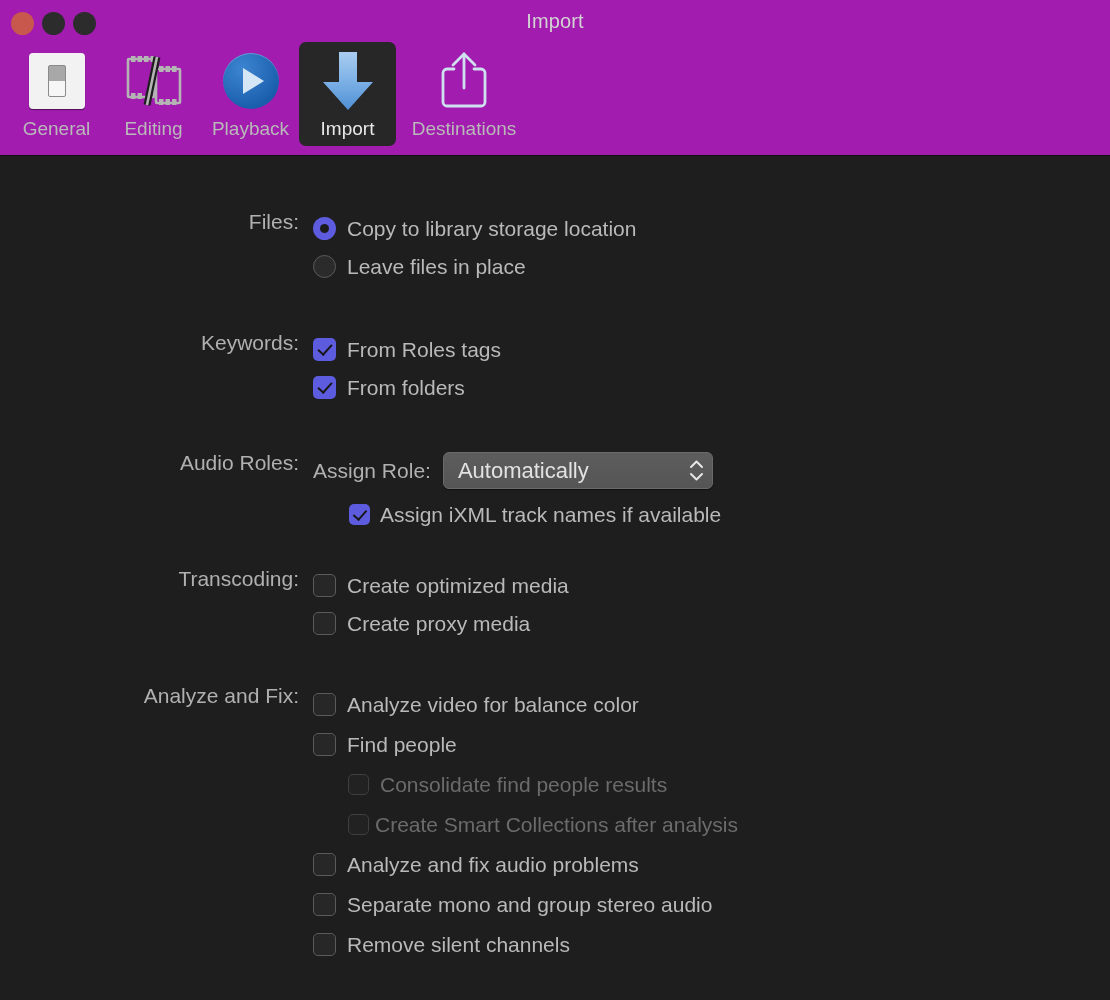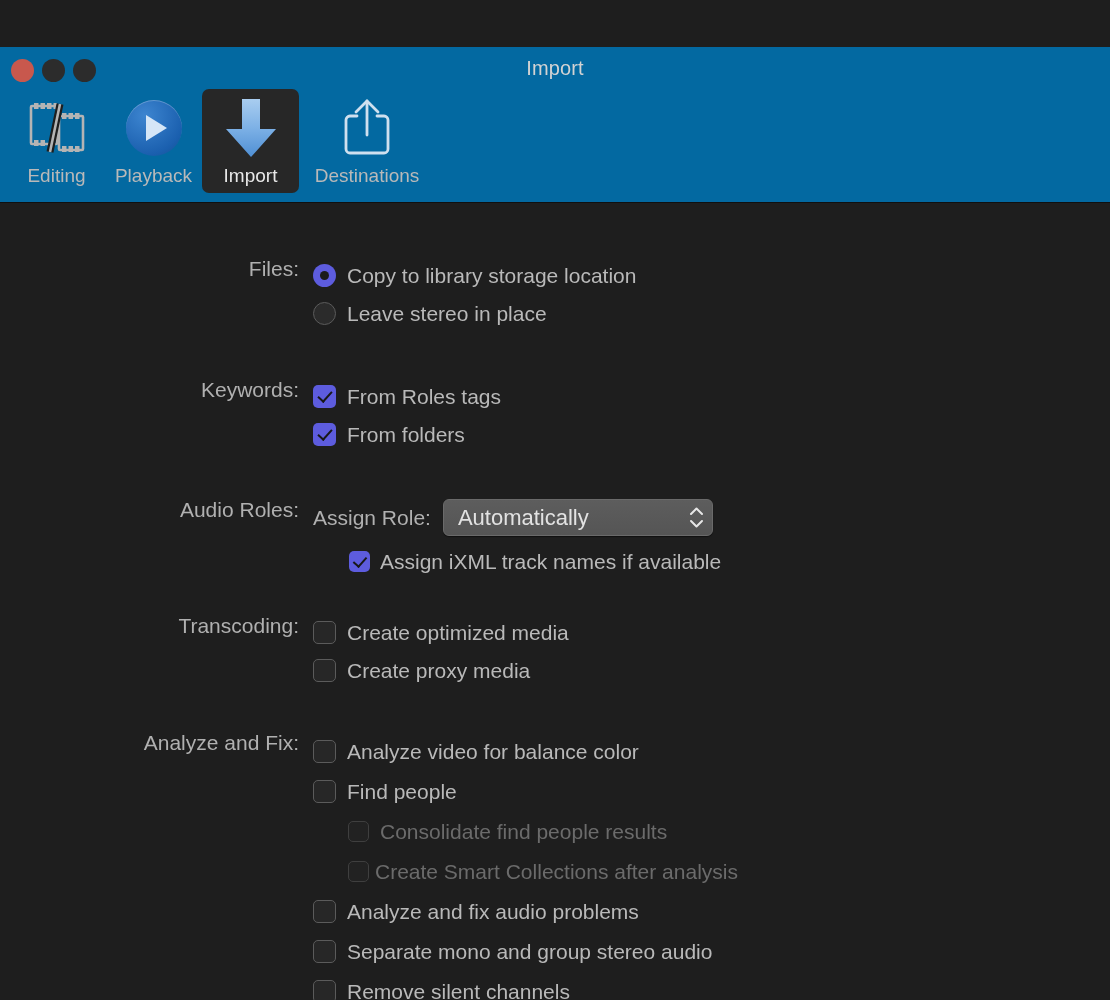--- a/index.html
+++ b/index.html
@@ -21,24 +21,23 @@
     height: 1000px;
     background: #1e1e1e;
     display: flex;
     flex-direction: column;
   }
 
   
   .titlebar {
     position: relative;
     height: 155px;
-    background: #0369a1;
+    background: #a21caf;
     border-bottom: 1px solid #101010;
     flex: 0 0 auto;
-    margin-top: 47px;
   }
 
   .traffic {
     position: absolute;
     top: 12px;
     left: 11px;
     display: flex;
     gap: 8px;
   }
   .light {
@@ -258,20 +257,28 @@
     <div class="traffic">
       <div class="light close"></div>
       <div class="light min"></div>
       <div class="light zoom"></div>
     </div>
 
     <div class="win-title">Import</div>
 
     <div class="toolbar">
 
+      <div class="tbitem">
+        <span class="glyph">
+          <span class="ic-general">
+              <span class="sw"></span>
+            </span>
+        </span>
+        <span class="tblabel">General</span>
+      </div>
 
       <div class="tbitem">
         <span class="glyph">
           <svg width="62" height="56" viewBox="0 0 62 56">
             <g fill="none" stroke="#b4b4b4" stroke-width="2.6">
               <rect x="5" y="6" width="26" height="38" rx="1"></rect>
               <rect x="33" y="16" width="24" height="34" rx="1"></rect>
             </g>
             <g fill="#b4b4b4">
               <rect x="8" y="3" width="4.5" height="6"></rect>
@@ -339,21 +346,21 @@
 
     <div class="row" style="margin-top:8px">
       <div class="rowlabel">Files:</div>
       <div class="fields">
         <label class="ctl" style="height:36px">
           <span class="radio on"></span>
           <span class="ctltext">Copy to library storage location</span>
         </label>
         <label class="ctl" style="height:40px">
           <span class="radio"></span>
-          <span class="ctltext">Leave stereo in place</span>
+          <span class="ctltext">Leave files in place</span>
         </label>
       </div>
     </div>
 
     <div class="row" style="margin-top:45px">
       <div class="rowlabel">Keywords:</div>
       <div class="fields">
         <label class="ctl" style="height:36px">
           <span class="check on"></span>
           <span class="ctltext">From Roles tags</span>

